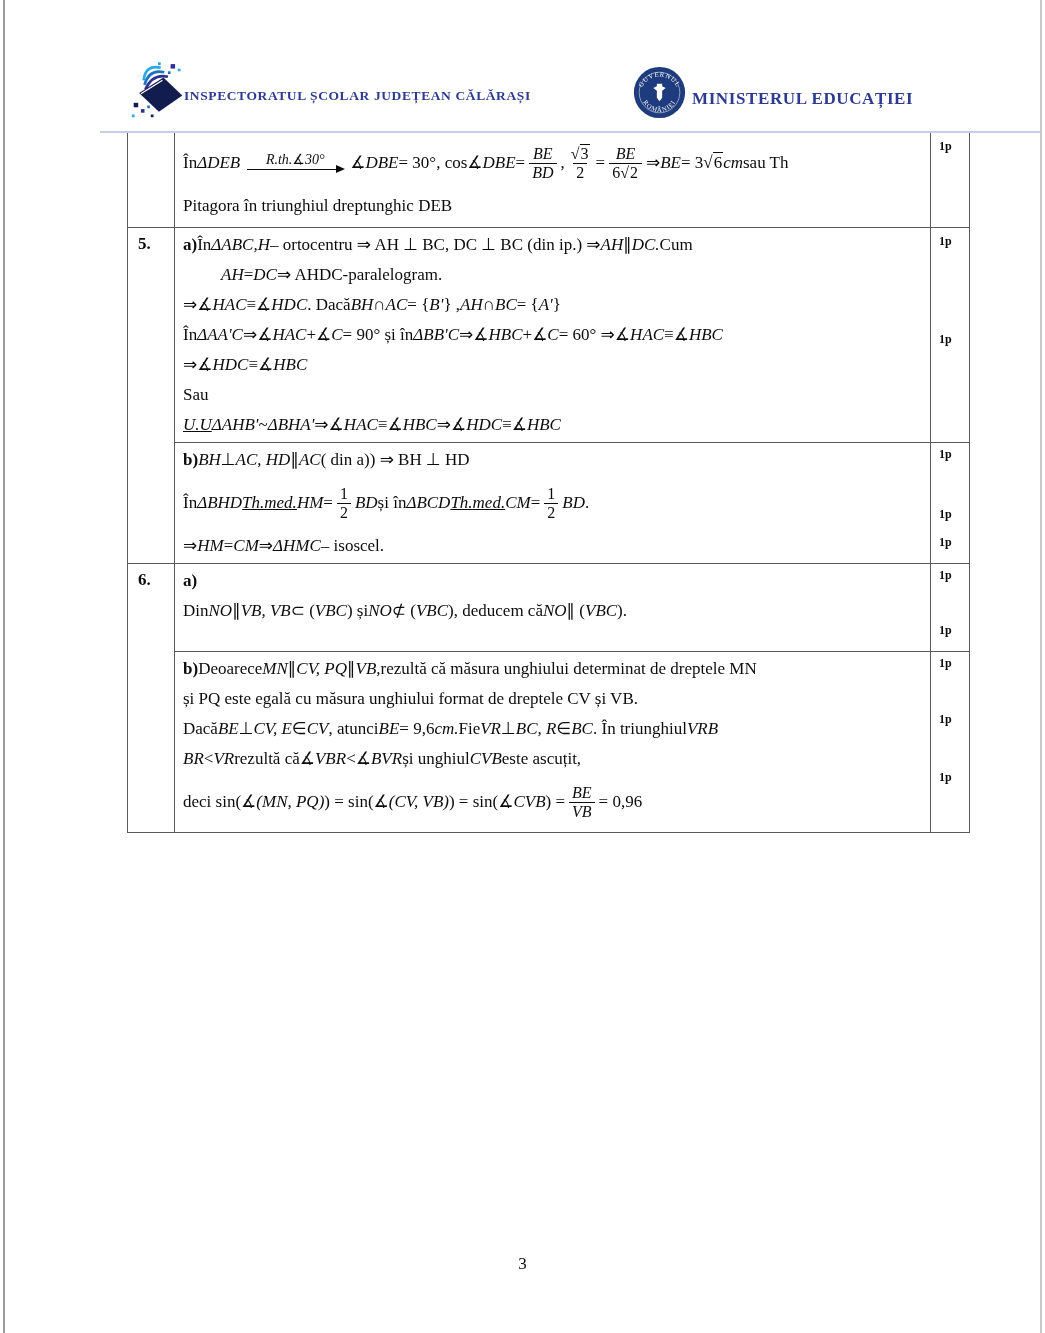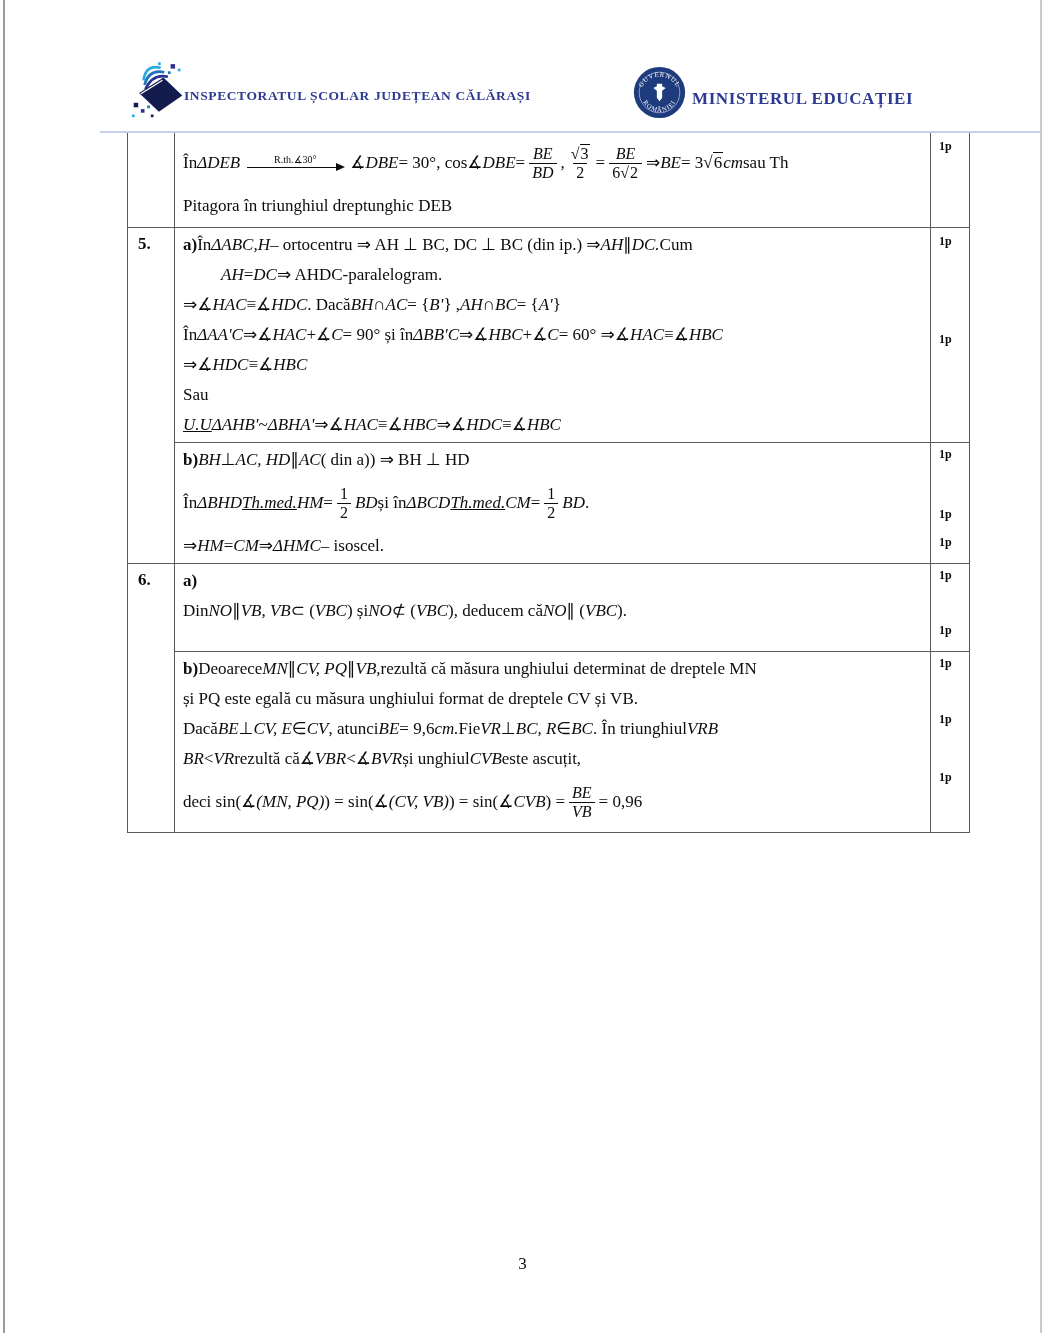--- a/index.html
+++ b/index.html
@@ -85,21 +85,21 @@
   .frac .num{padding:0 2px;}
 
   .sq{white-space:nowrap;font-style:normal;}
   .sq::before{content:"\221A";}
   .sq .rad{border-top:1.3px solid var(--ink);padding:0 1px;}
 
   .larrow{
     display:inline-flex;flex-direction:column;align-items:center;
     margin:0 7px;transform:translateY(-2px);
   }
-  .larrow .lbl{font-size:10px;line-height:1;padding-bottom:2px;text-align:right;}
+  .larrow .lbl{font-style:italic;font-size:14px;line-height:1;padding-bottom:2px;text-align:right;}
   .larrow .shaft{width:96px;height:0;border-top:1.4px solid var(--ink);position:relative;}
   .larrow .shaft::after{
     content:"";position:absolute;right:-2px;top:-5px;
     border-left:9px solid var(--ink);
     border-top:4px solid transparent;border-bottom:4px solid transparent;
   }
 
   .footer-page{
     position:absolute;left:0;top:1254px;width:1045px;
     text-align:center;font-size:17px;

